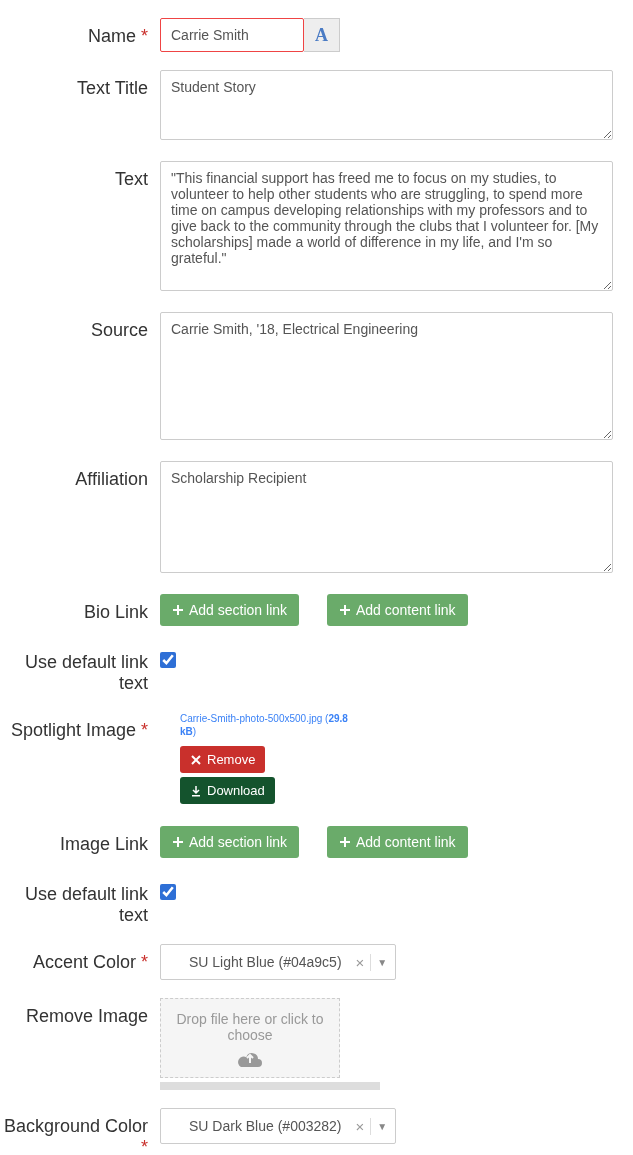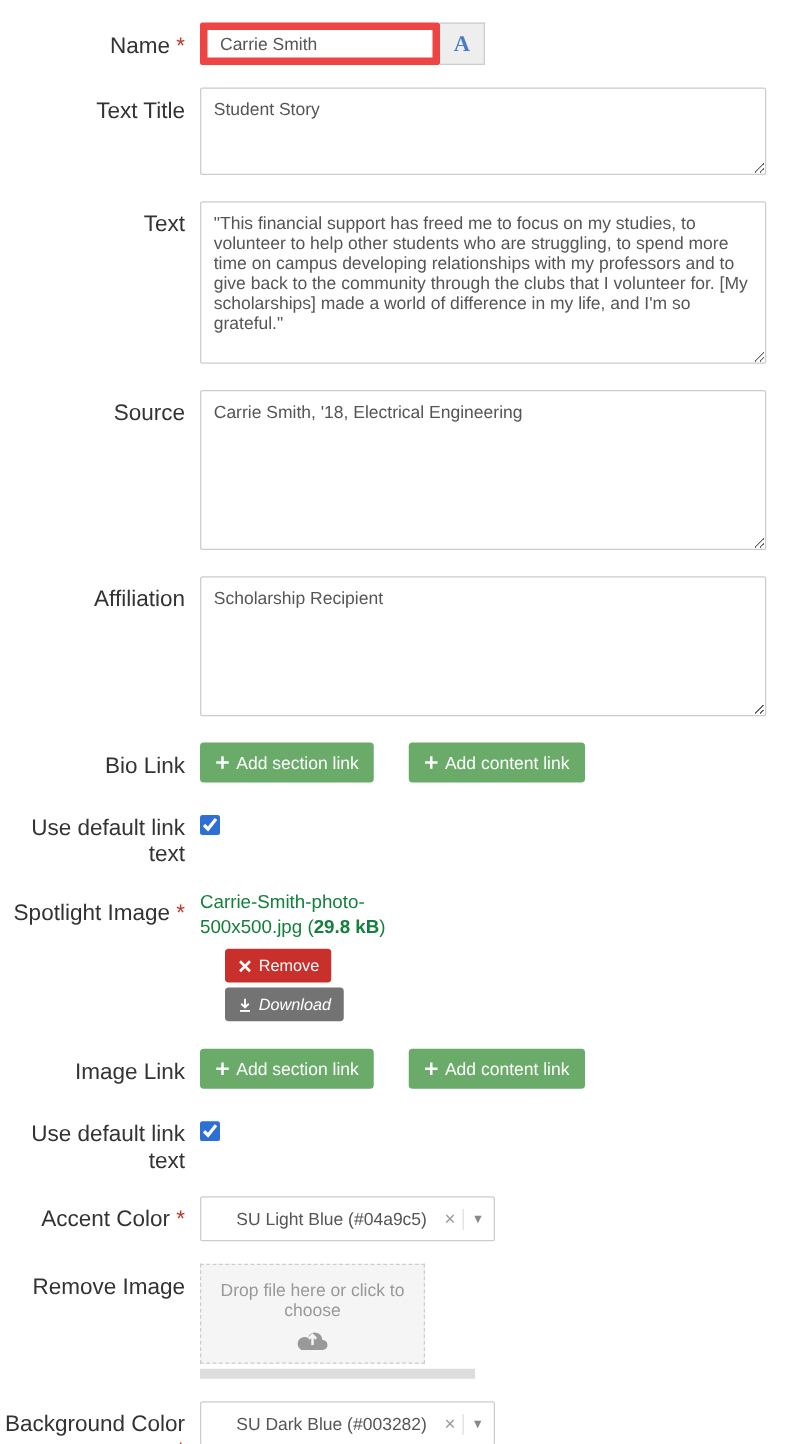--- a/index.html
+++ b/index.html
@@ -1,35 +1,35 @@
 <!DOCTYPE html>
 <html><head>
 <meta charset="utf-8">
 <style>
 * { box-sizing: border-box; margin: 0; padding: 0; }
 body { font-family: -apple-system, "Helvetica Neue", Arial, sans-serif; font-size: 14px; color: #333; background: #fff; width: 633px; padding: 18px 20px 30px 0; }
 .form-row { display: flex; margin-bottom: 18px; }
 .label-col { width: 160px; text-align: right; padding-right: 12px; padding-top: 8px; color: #333; font-size: 18px; }
 .label-col .req { color: #c9302c; }
 .field-col { flex: 1; }
-.text-input { width: 192px; height: 34px; border: 6px solid #ef4444; border-radius: 2px; padding: 6px 10px; font-size: 14px; color: #555; }
+.text-input { width: 144px; height: 34px; border: 1px solid #ef4444; border-radius: 2px; padding: 6px 10px; font-size: 14px; color: #555; }
 .input-addon { display: inline-flex; align-items: center; justify-content: center; width: 36px; height: 34px; border: 1px solid #ccc; border-left: none; background: #eee; vertical-align: top; color: #4a7bc4; font-family: Georgia, serif; font-weight: bold; font-size: 18px; }
 .input-group { display: inline-flex; }
 .textarea { width: 100%; min-height: 70px; border: 1px solid #ccc; border-radius: 2px; padding: 8px 10px; font-size: 14px; color: #555; resize: vertical; font-family: inherit; }
 .textarea.h2 { min-height: 130px; }
 .textarea.h3 { min-height: 128px; }
 .textarea.h4 { min-height: 112px; }
 .btn { display: inline-flex; align-items: center; padding: 8px 12px; border: none; border-radius: 3px; font-size: 14px; color: #fff; cursor: pointer; margin-right: 24px; }
 .btn-green { background: #6aab6a; }
 .btn-red { background: #c9302c; }
-.btn-blue { background: #737373; font-style: italic; }
+.btn-blue { background: #14532d; }
 .btn-small { padding: 6px 10px; font-size: 13px; margin-bottom: 4px; }
 .icon { display: inline-block; width: 12px; height: 12px; margin-right: 5px; }
 .checkbox { width: 16px; height: 16px; accent-color: #2e6fd6; }
-.file-info { font-size: 15px; color: #15803d; max-width: 180px; margin-bottom: 8px; line-height: 1.3; }
+.file-info { font-size: 10px; color: #3b82f6; margin-left: 20px; max-width: 180px; margin-bottom: 8px; line-height: 1.3; }
 .file-info .bold { font-weight: bold; }
 .file-buttons { margin-left: 20px; }
 .select-box { display: inline-flex; align-items: center; height: 36px; border: 1px solid #ccc; border-radius: 2px; background: #fff; padding: 0 8px 0 28px; cursor: pointer; min-width: 220px; }
 .select-box .val { flex: 1; color: #555; padding-right: 8px; }
 .select-clear { color: #999; font-size: 15px; padding: 0 6px; border-right: 1px solid #ddd; margin-right: 6px; }
 .select-caret { color: #888; font-size: 10px; }
 .dropzone { width: 180px; background: #f5f5f5; text-align: center; padding: 12px 10px 8px 10px; border: 1px dashed #ccc; color: #999; font-size: 14px; }
 .dropzone-cloud { display: flex; justify-content: center; margin-top: 6px; }
 .dropzone-bar { width: 220px; height: 8px; background: #ddd; margin-top: 4px; }
 svg { display: block; }

